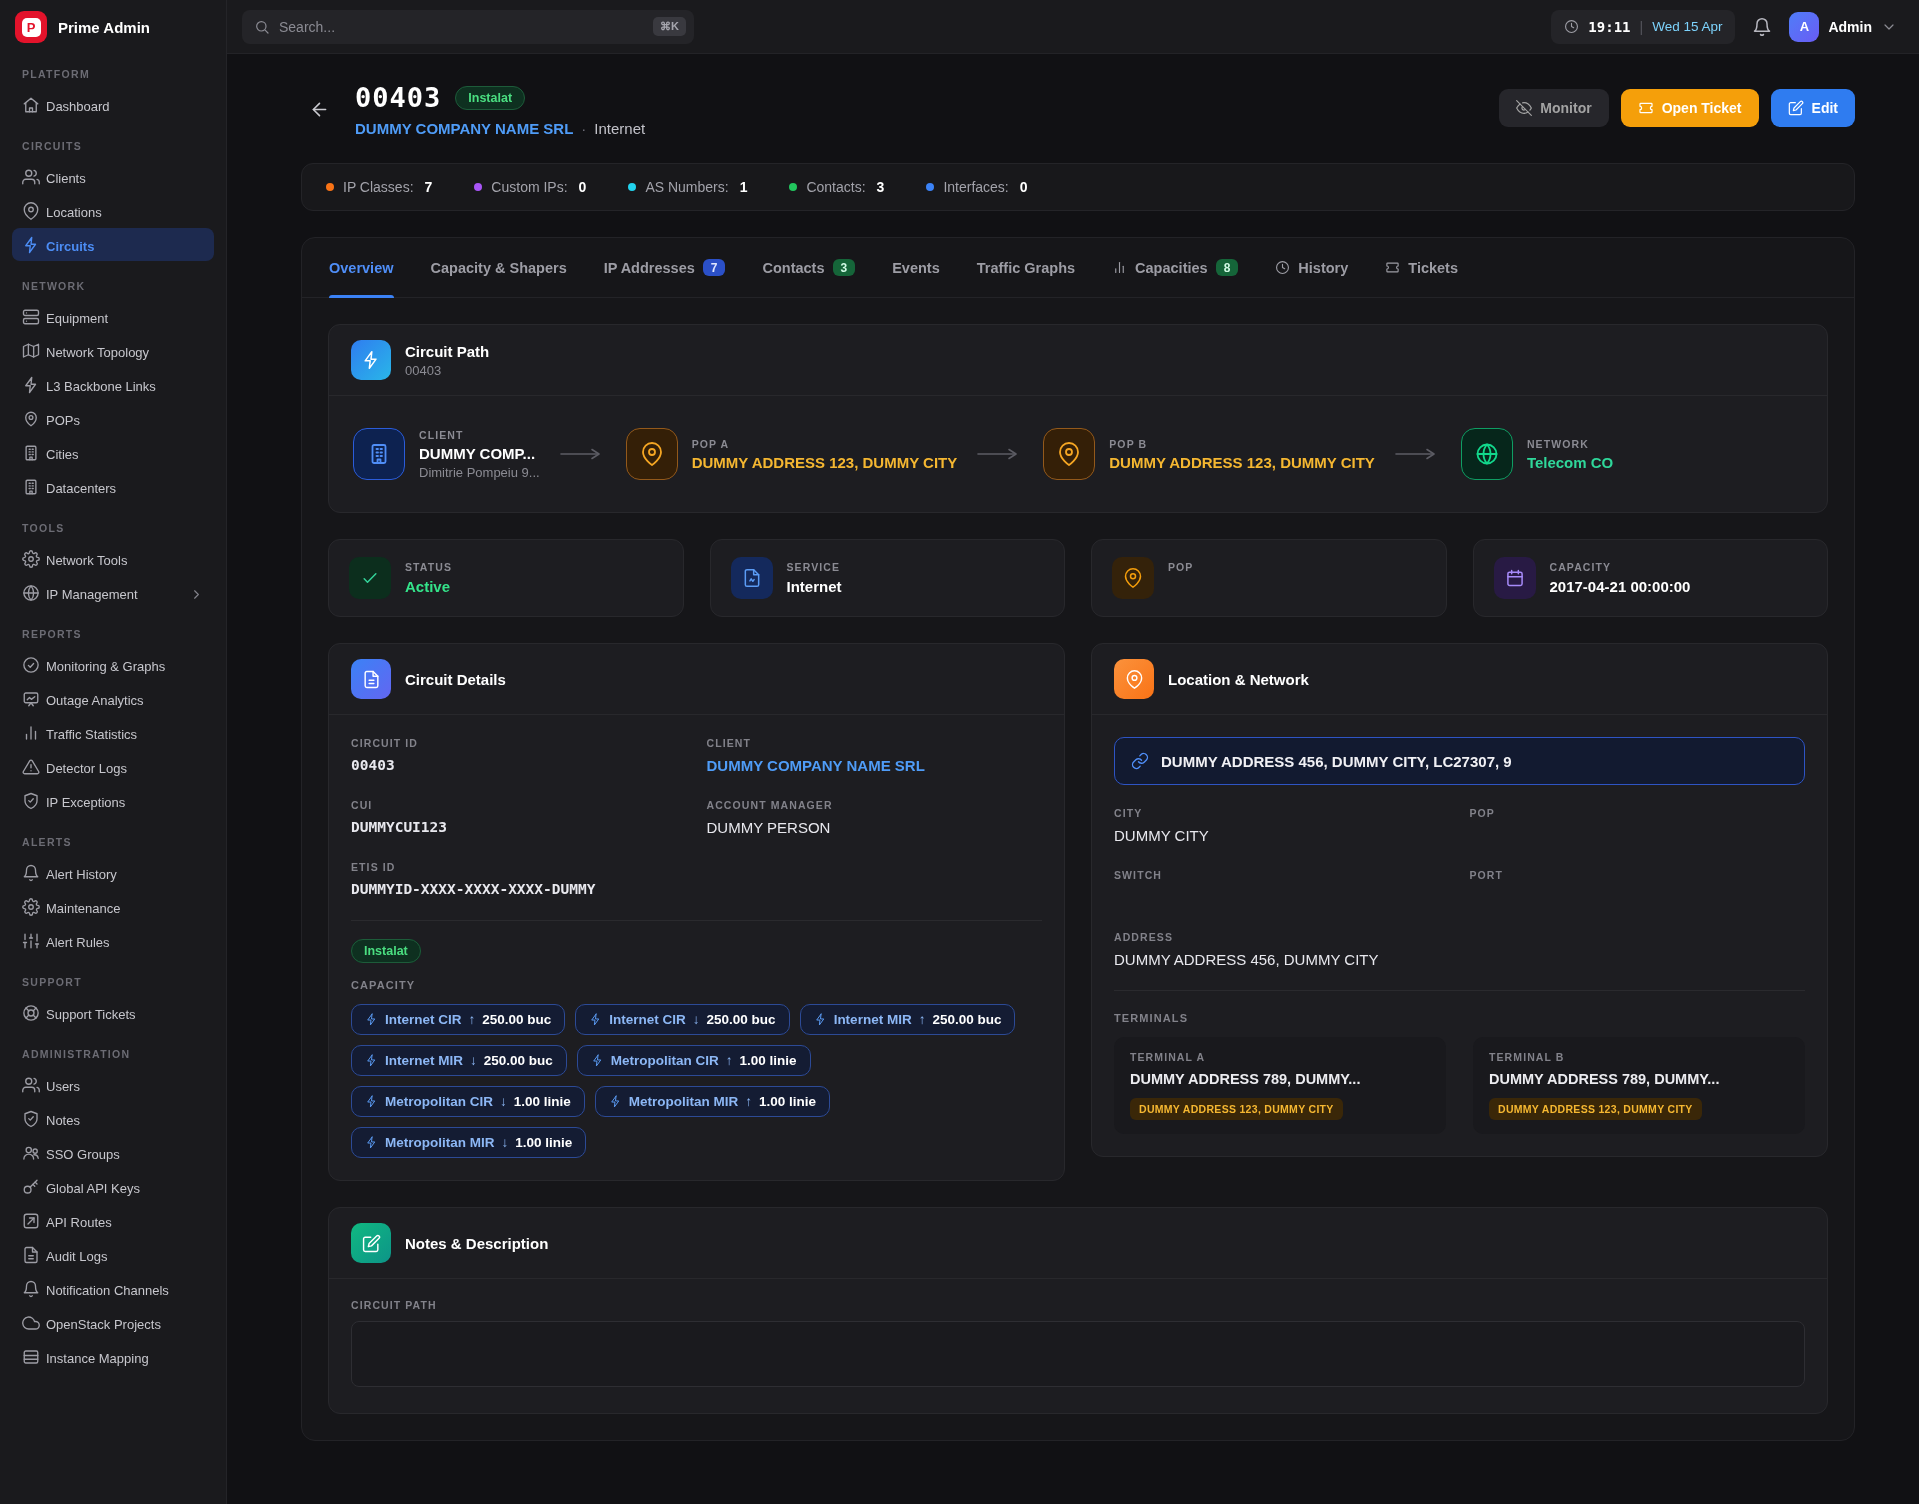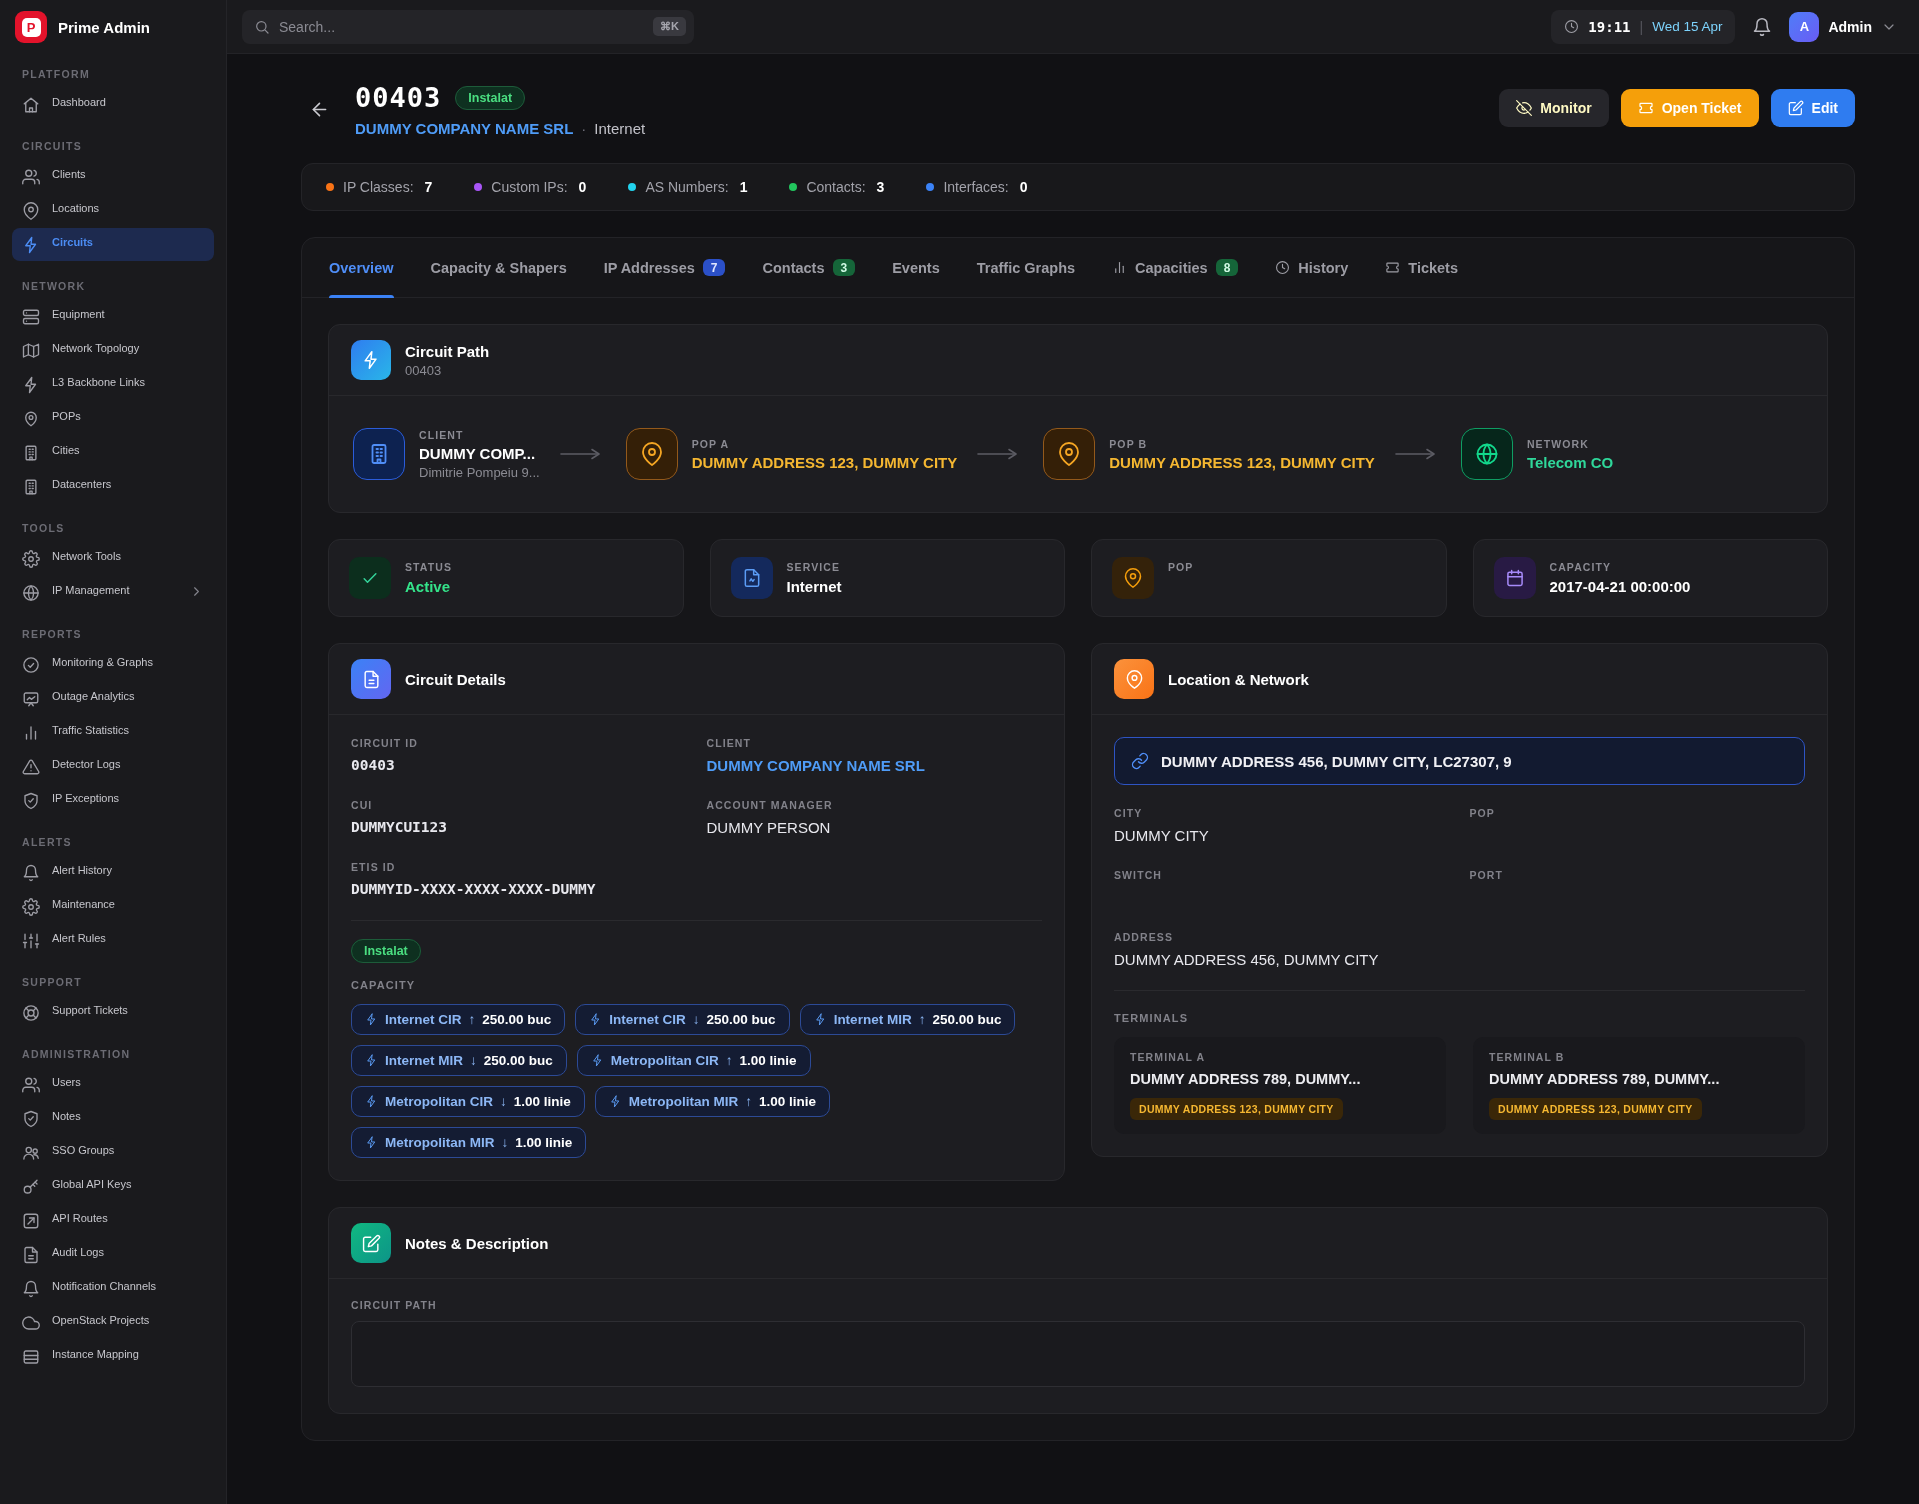--- a/index.html
+++ b/index.html
@@ -12,21 +12,21 @@
 
   
   .sidebar { width:227px; min-width:227px; background:#1a1a1d; border-right:1px solid #242428; display:flex; flex-direction:column; overflow:hidden; }
   .logo-row { height:54px; display:flex; align-items:center; gap:11px; padding:0 15px; flex:0 0 auto; }
   .logo-badge { width:32px; height:32px; border-radius:9px; background:#e3132b; display:flex; align-items:center; justify-content:center; }
   .logo-inner { width:19px; height:19px; background:#fff; border-radius:5px; display:flex; align-items:center; justify-content:center; color:#e3132b; font-weight:800; font-size:13px; }
   .logo-text { font-weight:700; font-size:15px; color:#fff; }
   .sidebar nav { flex:1; padding:2px 12px 16px; overflow:hidden; }
   .nav-label { font-size:10.5px; letter-spacing:1.3px; color:#6c6c74; font-weight:700; margin:19px 10px 8px; }
   .nav-section:first-child .nav-label { margin-top:12px; }
-  .nav-item { display:flex; align-items:flex-start; gap:12px; padding:7.5px 10px; border-radius:8px; color:#c7c7cd; font-size:11px; cursor:pointer; margin-bottom:1px; }
+  .nav-item { display:flex; align-items:flex-end; gap:6px; padding:7.5px 10px; border-radius:8px; color:#c7c7cd; font-size:13px; cursor:pointer; margin-bottom:1px; }
   .nav-item .icon-slot { color:#9d9da5; }
   .nav-item.active { background:#1d2a4f; color:#4c8df5; font-weight:600; }
   .nav-item.active .icon-slot { color:#4c8df5; }
   .nav-item .chev { margin-left:auto; color:#84848c; }
 
   
   .main { flex:1; display:flex; flex-direction:column; min-width:0; background:#111114; }
   .topbar { height:54px; background:#1a1a1d; border-bottom:1px solid #232327; display:flex; align-items:center; padding:0 22px 0 15px; flex:0 0 auto; }
   .search { width:452px; height:34px; background:#242428; border-radius:8px; display:flex; align-items:center; gap:9px; padding:0 8px 0 12px; color:#8b8b93; }
   .search input { flex:1; background:transparent; border:0; outline:none; color:#e0e0e6; font-size:14px; font-family:inherit; }
@@ -50,21 +50,21 @@
   .back-btn { width:36px; height:36px; border-radius:50%; display:flex; align-items:center; justify-content:center; color:#c9c9cf; cursor:pointer; margin-top:9px; }
   .title-row { display:flex; align-items:center; gap:14px; }
   .page-title { font-family:"DejaVu Sans Mono",monospace; font-weight:800; font-size:27px; letter-spacing:1px; color:#fff; }
   .badge-green { background:#0e3020; color:#4ade80; border:1px solid #1d5c3a; border-radius:999px; padding:4px 12px; font-size:12.5px; font-weight:600; }
   .subtitle-row { margin-top:7px; display:flex; align-items:center; gap:8px; font-size:15px; }
   .client-link { color:#4f9cf7; font-weight:600; cursor:pointer; }
   .dot-sep { color:#70707a; }
   .service-text { color:#c2c2c9; }
   .header-actions { margin-left:auto; display:flex; gap:12px; margin-top:7px; }
   .btn { height:38px; border-radius:9px; display:inline-flex; align-items:center; gap:8px; padding:0 17px; font-size:14px; font-weight:600; cursor:pointer; border:none; font-family:inherit; }
-  .btn-dark { background:#26262b; color:#fef9c3;margin-left:25px; }
+  .btn-dark { background:#26262b; color:#a3a3a3;margin-left:25px; }
   .btn-orange { background:#f59f0a; color:#fff; }
   .btn-blue { background:#2f7cf0; color:#fff; }
 
   
   .stats-card { margin-top:26px; background:#18181b; border:1px solid #242428; border-radius:12px; height:48px; display:flex; align-items:center; gap:42px; padding:0 24px; }
   .stat { display:flex; align-items:center; gap:9px; font-size:14px; color:#a2a2aa; }
   .stat .dot { width:8px; height:8px; border-radius:50%; }
   .stat b { color:#fff; font-weight:700; margin-left:2px; font-size:14px; }
 
   

